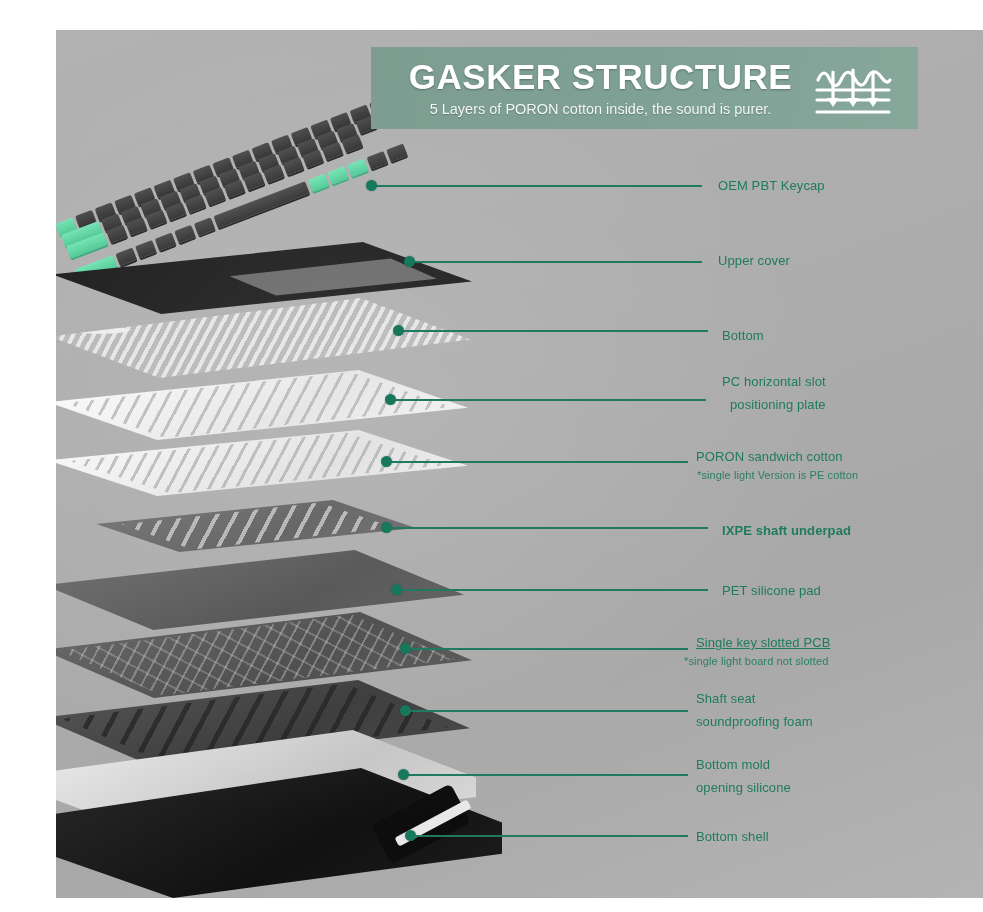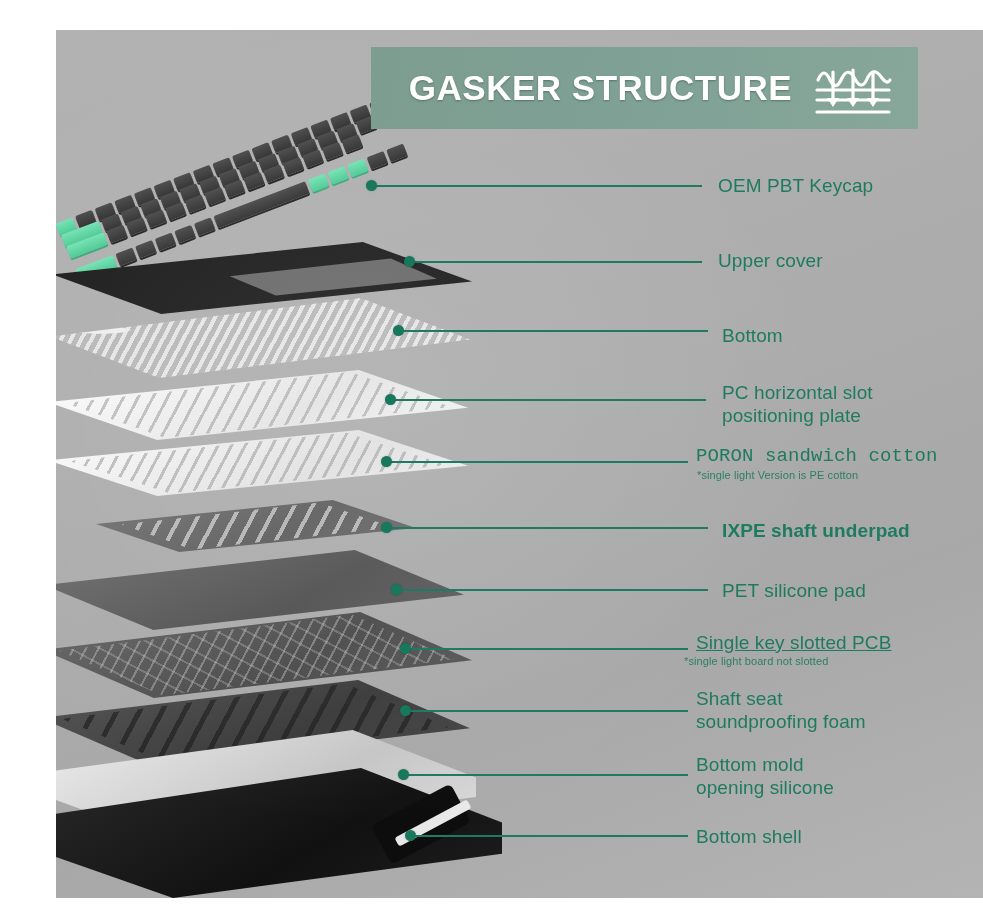--- a/index.html
+++ b/index.html
@@ -47,21 +47,21 @@
 
   
   .leader{position:absolute;height:2px;background:#1e7a60;}
   .dot{
     position:absolute;width:11px;height:11px;border-radius:50%;
     background:#17785c;box-shadow:0 0 2px rgba(0,0,0,.25);
   }
 
   
   .label{
-    position:absolute;color:#1f7b5f;font-size:19px;line-height:23px;
+    position:absolute;color:#1f7b5f;font-size:13px;line-height:23px;
     white-space:pre-line;letter-spacing:.1px;
   }
   .sublabel{
     position:absolute;color:#2a7f66;font-size:11px;line-height:13px;
     white-space:nowrap;letter-spacing:.1px;
   }
 
   
   #art{position:absolute;left:0;top:0;width:862px;height:868px;}
 
@@ -307,20 +307,21 @@
       <div class="plate" id="shell"></div>
       <div id="shell-port"></div>
       <div id="shell-cable"></div>
 
       <div class="vig"></div>
     </div>
 
     <div id="header-band">
       <div id="header-text">
         <div id="header-title">GASKER STRUCTURE</div>
+        <div id="header-sub">5 Layers of PORON cotton inside, the sound is purer.</div>
       </div>
       <div id="header-icon">
         <svg viewBox="0 0 86 60" width="86" height="60" aria-hidden="true">
           <g fill="none" stroke="#ffffff" stroke-width="3.2" stroke-linecap="round">
             <path d="M8 22 Q14 8 20 22 Q26 34 32 20 Q38 8 45 21 Q52 34 58 19 Q64 8 72 20 Q77 27 80 22"></path>
             <line x1="7" y1="32" x2="79" y2="32"></line>
             <line x1="7" y1="42" x2="79" y2="42"></line>
             <line x1="7" y1="54" x2="79" y2="54"></line>
             <line x1="23" y1="14" x2="23" y2="42"></line>
             <line x1="43" y1="12" x2="43" y2="42"></line>
@@ -340,25 +341,25 @@
         <div class="dot" style="left: 310px; top: 150px; background: rgb(23, 120, 92);"></div>
         <div class="label" style="left: 662px; top: 144px; color: rgb(31, 123, 95);">OEM PBT Keycap</div>
         <div class="leader" style="left: 357px; top: 231px; width: 289px;"></div>
         <div class="dot" style="left: 348px; top: 226px; background: rgb(23, 120, 92);"></div>
         <div class="label" style="left: 662px; top: 219px; color: rgb(31, 123, 95);">Upper cover</div>
         <div class="leader" style="left: 346px; top: 300px; width: 306px;"></div>
         <div class="dot" style="left: 337px; top: 295px; background: rgb(23, 120, 92);"></div>
         <div class="label" style="left: 666px; top: 294px; color: rgb(31, 123, 95);">Bottom</div>
         <div class="leader" style="left: 338px; top: 369px; width: 312px;"></div>
         <div class="dot" style="left: 329px; top: 364px; background: rgb(23, 120, 92);"></div>
-        <div class="label" style="left: 666px; top: 351px; color: rgb(31, 123, 95);">PC horizontal slot
+        <div class="label" style="left: 666px; top: 340px; color: rgb(31, 123, 95); text-align: right;">PC horizontal slot
 positioning plate</div>
         <div class="leader" style="left: 334px; top: 431px; width: 298px;"></div>
         <div class="dot" style="left: 325px; top: 426px; background: rgb(23, 120, 92);"></div>
-        <div class="label" style="left: 640px; top: 415px; color: rgb(31, 123, 95); font-family: Liberation Mono, monospace;">PORON sandwich cotton</div>
+        <div class="label" style="left: 640px; top: 415px; color: rgb(31, 123, 95);">PORON sandwich cotton</div>
         <div class="sublabel" style="left: 641px; top: 439px;">*single light Version is PE cotton</div>
         <div class="leader" style="left: 334px; top: 497px; width: 318px;"></div>
         <div class="dot" style="left: 325px; top: 492px; background: rgb(23, 120, 92);"></div>
         <div class="label" style="left: 666px; top: 489px; color: rgb(31, 123, 95); font-weight: bold;">IXPE shaft underpad</div>
         <div class="leader" style="left: 344px; top: 559px; width: 308px;"></div>
         <div class="dot" style="left: 335px; top: 554px; background: rgb(23, 120, 92);"></div>
         <div class="label" style="left: 666px; top: 549px; color: rgb(31, 123, 95);">PET silicone pad</div>
         <div class="leader" style="left: 353px; top: 618px; width: 279px;"></div>
         <div class="dot" style="left: 344px; top: 613px; background: rgb(23, 120, 92);"></div>
         <div class="label" style="left: 640px; top: 601px; color: rgb(31, 123, 95); text-decoration: underline;">Single key slotted PCB</div>

